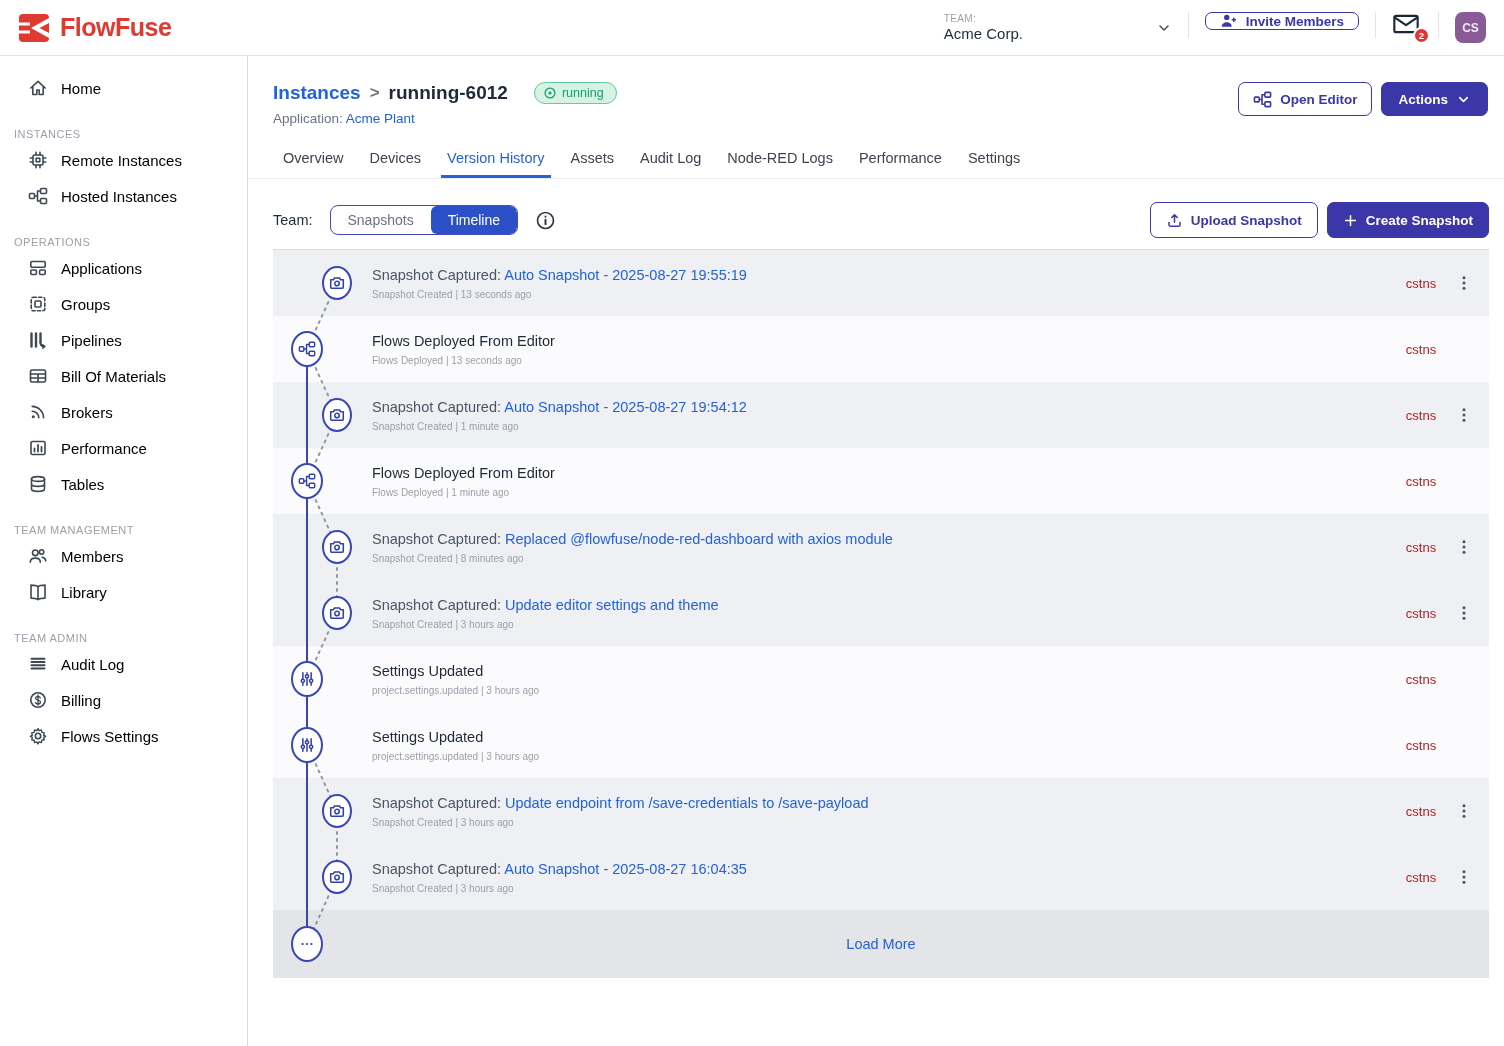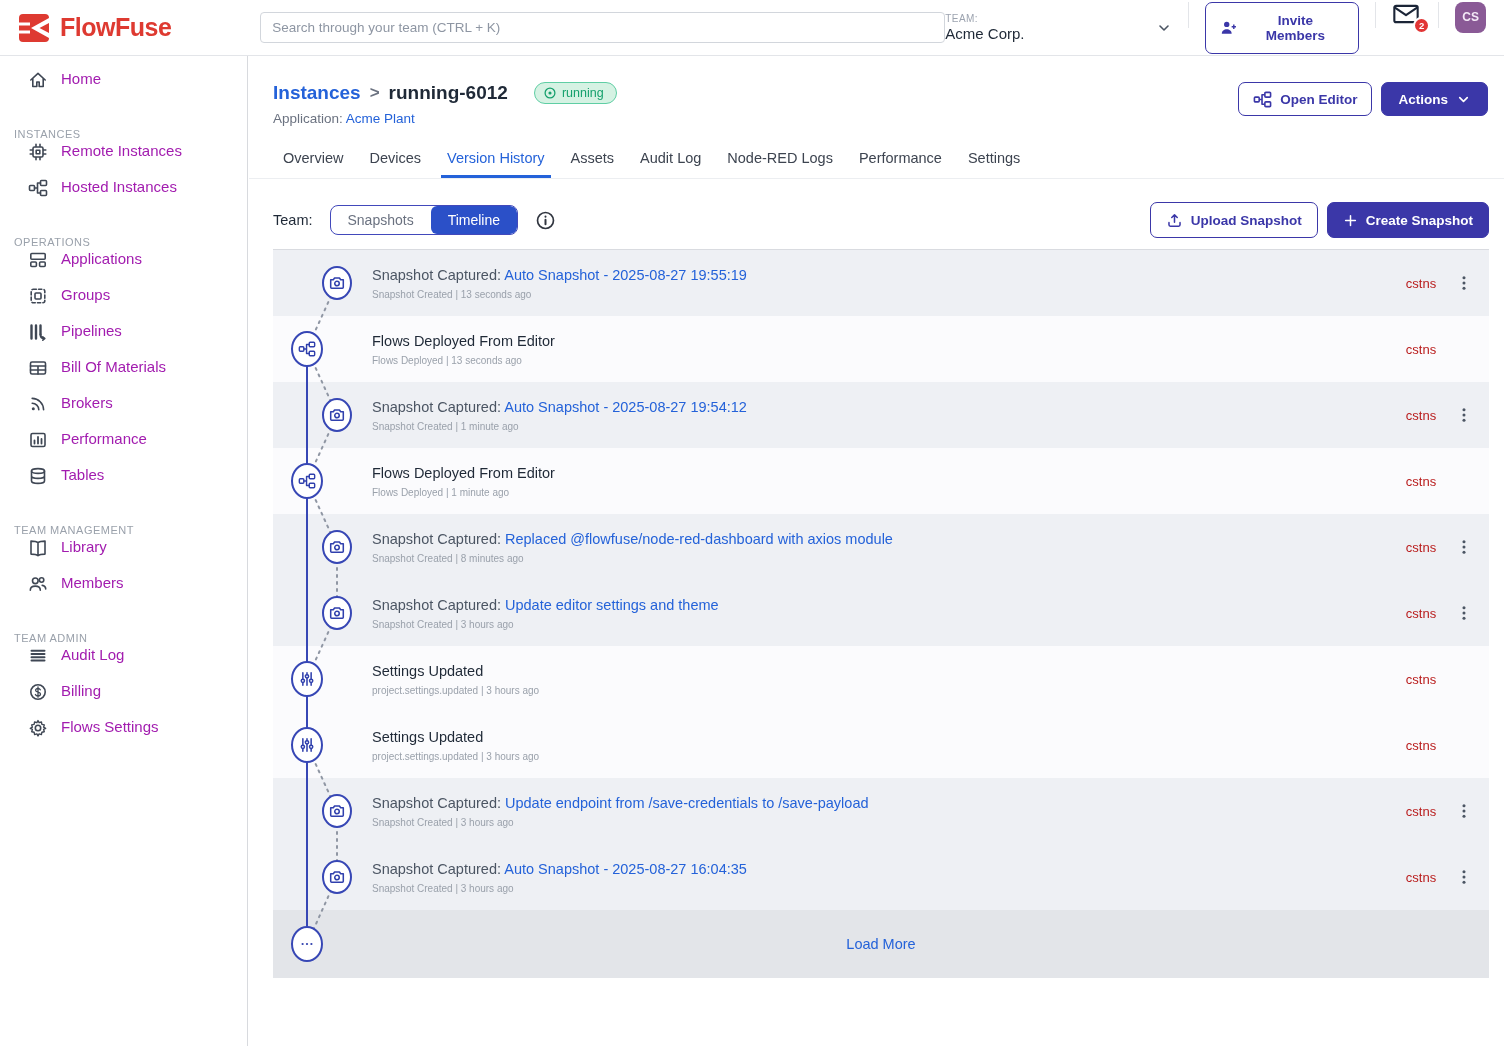--- a/index.html
+++ b/index.html
@@ -22,36 +22,36 @@
   .team-select { display:flex; align-items:center; width:228px; cursor:pointer; }
   .team-texts { display:flex; flex-direction:column; gap:1px; }
   .team-label { font-size:10px; color:#9ca3af; letter-spacing:.4px; }
   .team-name { font-size:15px; color:#1f2937; }
   .team-chevron { margin-left:auto; width:16px; height:16px; color:#4b5563; }
   .vdiv { width:1px; height:26px; background:#e3e5e9; margin:0 16px; }
   .btn { display:inline-flex; align-items:center; gap:8px; border-radius:7px; cursor:pointer;
     font-family:inherit; font-weight:bold; background:#fff; }
   .btn-outline { border:1.5px solid #3B37A8; color:#3B37A8; }
   .btn-solid { border:1.5px solid #3B37A8; background:#3B37A8; color:#fff; }
-  .invite-btn { height:52px; padding:0 14px; font-size:13.5px; }
+  .invite-btn { height:18px; padding:0 14px; font-size:13.5px; }
   .invite-btn .icon { width:18px; height:18px; }
   .mail-wrap { position:relative; width:30px; height:26px; cursor:pointer; color:#1b2537; }
   .mail-wrap .icon { width:28px; height:24px; }
   .mail-badge { position:absolute; right:-8px; bottom:-6px; min-width:17px; height:17px; border-radius:9px;
     background:#e23535; border:2px solid #fff; color:#fff; font-size:9.5px; font-weight:bold;
     display:flex; align-items:center; justify-content:center; padding:0 3px; }
   .avatar { width:31px; height:31px; border-radius:8px; background:#8A5A96; color:#f3e8f6;
     font-size:12px; font-weight:bold; display:flex; align-items:center; justify-content:center; cursor:pointer; }
 
   
   .sidebar { position:absolute; top:56px; left:0; width:248px; height:990px; background:#fff;
     border-right:1px solid #d8dade; padding-top:14px; }
   .nav-section { font-size:11px; color:#9aa1ab; letter-spacing:.5px; padding:0 0 2px 14px; margin-top:22px; }
-  .nav-item { display:flex; gap:13px; height:36px; padding-left:28px;
-    font-size:15px; color:#a21caf; cursor:pointer; }
+  .nav-item { display:flex; align-items:center; gap:13px; height:36px; padding-left:28px;
+    font-size:15px; color:#000000; cursor:pointer; }
   .nav-item .icon { width:20px; height:20px; color:#3f4754; }
 
   
   .main { position:absolute; top:56px; left:249px; width:1255px; height:990px; background:#fff; }
   .inst-header { position:relative; padding:26px 15px 0 24px; }
   .crumbs { display:flex; align-items:center; font-size:19px; font-weight:bold; }
   .crumb-parent { color:#2462D9; cursor:pointer; }
   .crumb-sep { color:#6b7280; margin:0 9px; font-size:17px; }
   .crumb-current { color:#1f2937; }
   .status-badge { margin-left:26px; display:inline-flex; align-items:center; gap:5px;
@@ -117,23 +117,20 @@
     <span class="icon brand-mark">
       <svg viewBox="0 0 34 30">
         <rect x="1" y="1" width="30" height="28" rx="4" fill="#DE3A31"></rect>
         <path d="M31 5 L13 15 L31 25 L31 20 L21.5 15 L31 10 Z" fill="#fff"></path>
         <rect x="1" y="9.5" width="11" height="3" fill="#fff"></rect>
         <rect x="1" y="17.5" width="11" height="3" fill="#fff"></rect>
       </svg>
     </span>
     <span class="brand-name">FlowFuse</span>
   </div>
-  <div class="search-box">
-    <input type="text" placeholder="Search through your team (CTRL + K)" style="">
-  </div>
   <div class="top-right">
     <div class="team-select">
       <div class="team-texts">
         <span class="team-label">TEAM:</span>
         <span class="team-name">Acme Corp.</span>
       </div>
       <span class="icon team-chevron">
         <svg viewBox="0 0 20 20" fill="none" stroke="currentColor" stroke-width="2" stroke-linecap="round" stroke-linejoin="round">
             <path d="M5 7.5l5 5 5-5"></path>
           </svg>
@@ -259,35 +256,35 @@
           <ellipse cx="10" cy="5" rx="6.5" ry="2.4"></ellipse>
           <path d="M3.5 5v10c0 1.3 2.9 2.4 6.5 2.4s6.5-1.1 6.5-2.4V5M3.5 10c0 1.3 2.9 2.4 6.5 2.4s6.5-1.1 6.5-2.4"></path>
         </svg>
       </span>
       <span>Tables</span>
     </div>
     <div class="nav-section">TEAM MANAGEMENT</div>
     <div class="nav-item">
       <span class="icon" style="width: 20px; height: 20px;">
         <svg viewBox="0 0 20 20" fill="none" stroke="currentColor" stroke-width="1.6" stroke-linecap="round" stroke-linejoin="round">
-          <path d="M10 4.6C8.5 3.4 6.5 3.1 3 3.1v13c3.5 0 5.5.3 7 1.5 1.5-1.2 3.5-1.5 7-1.5v-13c-3.5 0-5.5.3-7 1.5zM10 4.6v13"></path>
-        </svg>
-      </span>
-      <span>Library</span>
-    </div>
-    <div class="nav-item">
-      <span class="icon" style="width: 20px; height: 20px;">
-        <svg viewBox="0 0 20 20" fill="none" stroke="currentColor" stroke-width="1.6" stroke-linecap="round" stroke-linejoin="round">
           <circle cx="7.3" cy="6.8" r="2.8"></circle>
           <path d="M2.3 16.2c0-2.6 2.2-4.1 5-4.1s5 1.5 5 4.1"></path>
           <circle cx="13.6" cy="6" r="2.2"></circle>
           <path d="M14.2 11.4c2.1.3 3.5 1.7 3.5 3.6"></path>
         </svg>
       </span>
       <span>Members</span>
+    </div>
+    <div class="nav-item">
+      <span class="icon" style="width: 20px; height: 20px;">
+        <svg viewBox="0 0 20 20" fill="none" stroke="currentColor" stroke-width="1.6" stroke-linecap="round" stroke-linejoin="round">
+          <path d="M10 4.6C8.5 3.4 6.5 3.1 3 3.1v13c3.5 0 5.5.3 7 1.5 1.5-1.2 3.5-1.5 7-1.5v-13c-3.5 0-5.5.3-7 1.5zM10 4.6v13"></path>
+        </svg>
+      </span>
+      <span>Library</span>
     </div>
     <div class="nav-section">TEAM ADMIN</div>
     <div class="nav-item">
       <span class="icon" style="width: 20px; height: 20px;">
         <svg viewBox="0 0 20 20" fill="none" stroke="currentColor" stroke-width="1.6" stroke-linecap="round" stroke-linejoin="round">
           <path d="M3.5 4.8h13M3.5 8h13M3.5 11.2h13M3.5 14.4h13" stroke-width="2"></path>
         </svg>
       </span>
       <span>Audit Log</span>
     </div>

